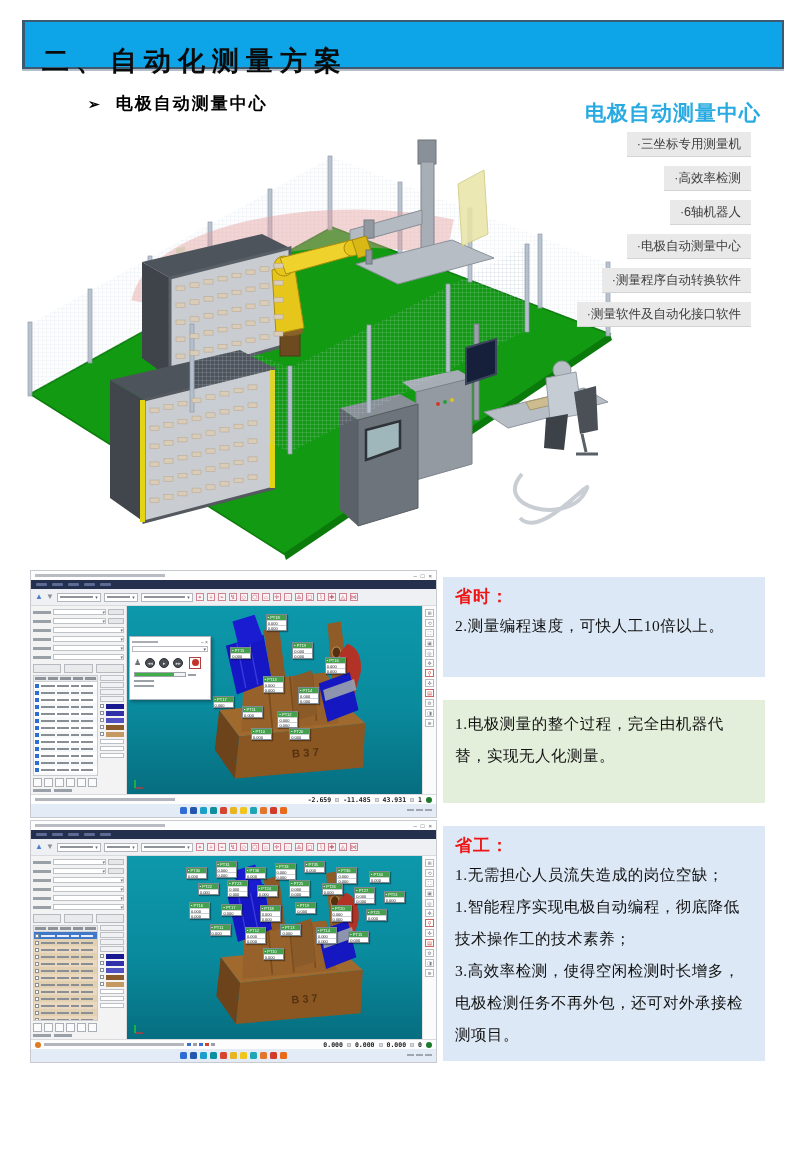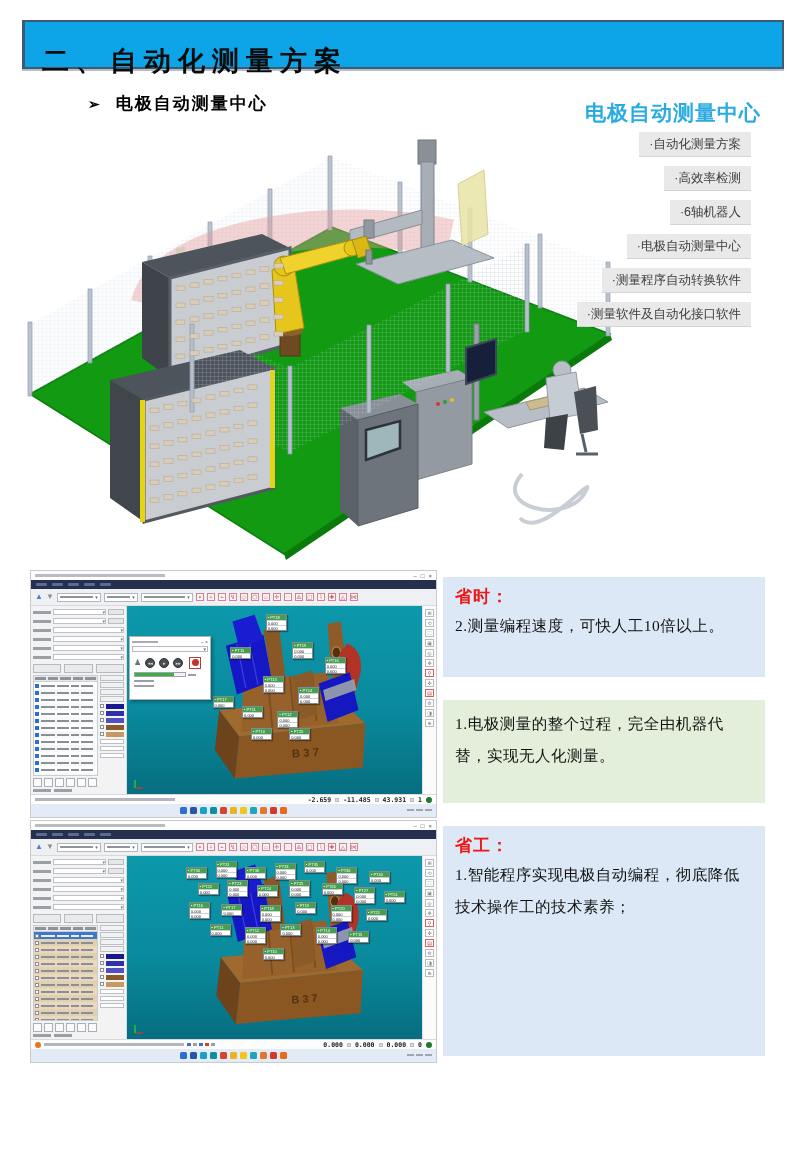--- a/index.html
+++ b/index.html
@@ -150,21 +150,21 @@
 <div class="banner">
   <span class="banner-text">二、自动化测量方案</span>
 </div>
 
 <div class="subhead">
   <span class="bullet">➢</span><span>电极自动测量中心</span>
 </div>
 
 <div class="center-title">电极自动测量中心</div>
 <div class="center-items" id="center-items">
-    <div class="center-item">·自动化测量方案</div>
+    <div class="center-item">·三坐标专用测量机</div>
     <div class="center-item">·高效率检测</div>
     <div class="center-item">·6轴机器人</div>
     <div class="center-item">·电极自动测量中心</div>
     <div class="center-item">·测量程序自动转换软件</div>
     <div class="center-item">·测量软件及自动化接口软件</div>
   </div>
 
 <svg class="scene" viewBox="0 0 600 452">
   <defs>
     <pattern id="mesh" width="4" height="4" patternUnits="userSpaceOnUse">
@@ -1174,15 +1174,17 @@
 <div id="benefits">
     <article class="benefit tone-blue" id="benefit-0">
       <h3>省时：</h3>
       <p>2.测量编程速度，可快人工10倍以上。</p>
     </article>
     <article class="benefit tone-green" id="benefit-1">
       <p>1.电极测量的整个过程，完全由机器代替，实现无人化测量。</p>
     </article>
     <article class="benefit tone-blue" id="benefit-2">
       <h3>省工：</h3>
+      <p>1.无需担心人员流失造成的岗位空缺；</p>
       <p>1.智能程序实现电极自动编程，彻底降低技术操作工的技术素养；</p>
+      <p>3.高效率检测，使得空闲检测时长增多，电极检测任务不再外包，还可对外承接检测项目。</p>
     </article>
   </div>
 
 </body></html>

